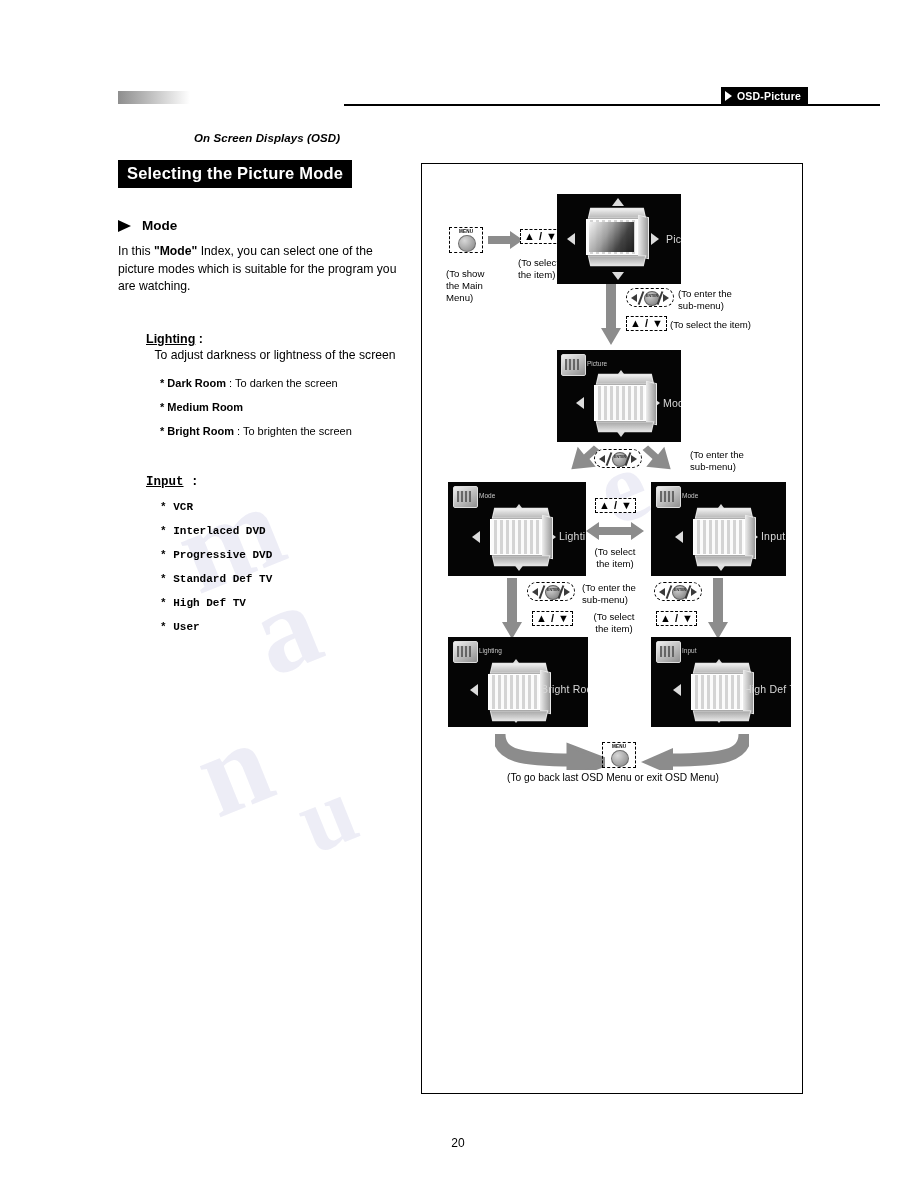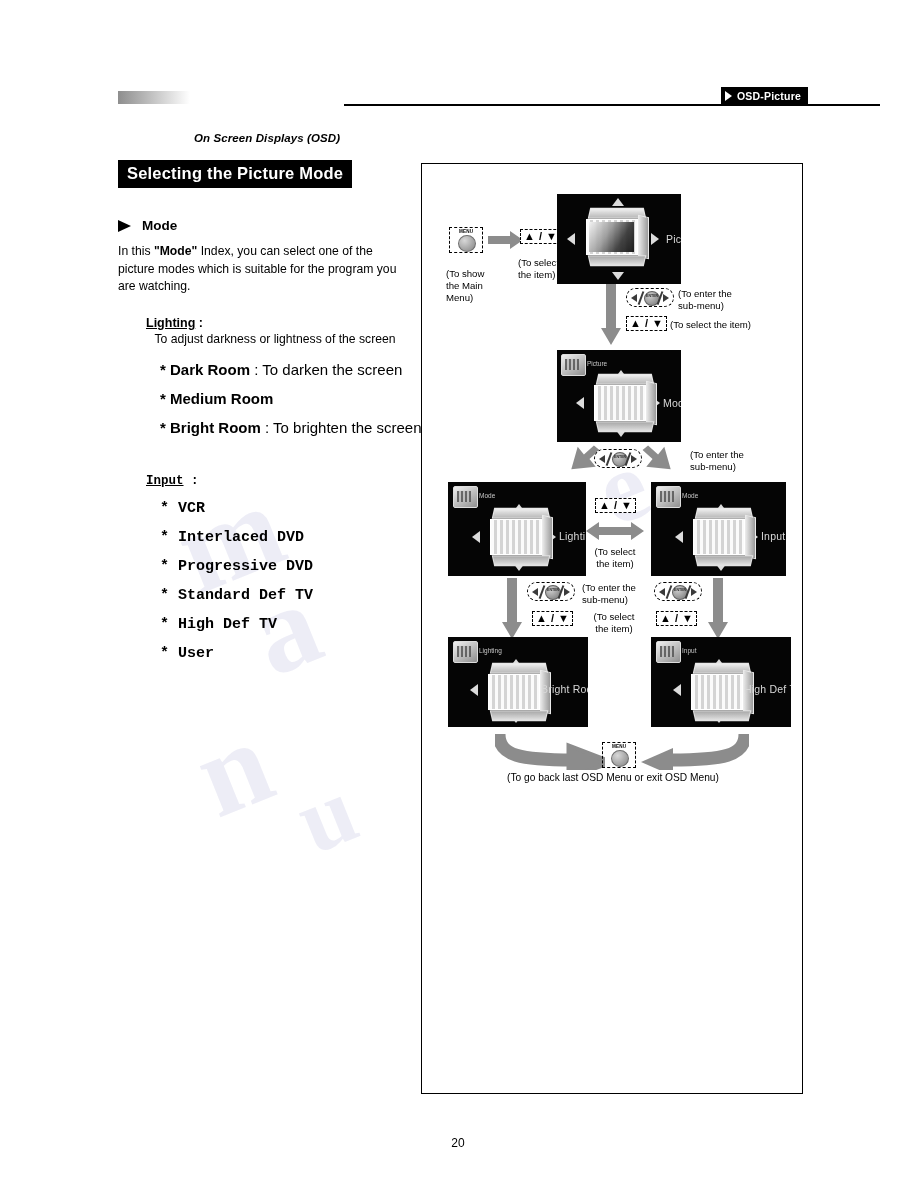--- a/index.html
+++ b/index.html
@@ -109,37 +109,37 @@
     top: 0px;
   }
   #intro-para {
     margin-top: 10px;
     font-size: 12.2px;
     line-height: 1.45;
     max-width: 282px;
   }
   #intro-para b { font-weight: bold; }
 
-  .group-block { margin-top: 20px; margin-left: 28px; }
+  .group-block { margin-top: 36px; margin-left: 28px; }
   .group-label {
     font-size: 12.5px;
     font-weight: bold;
   }
   .group-label u { text-decoration: underline; }
   .group-desc {
     font-size: 12.2px;
     line-height: 1.45;
     margin-top: 1px;
     max-width: 258px;
     font-weight: normal;
     text-align: center;
   }
   .option-list { margin-top: 8px; margin-left: 14px; }
   .option-item {
-    font-size: 15px;
+    font-size: 11px;
     margin-top: 12px;
     white-space: nowrap;
   }
   .option-item .opt-name { font-weight: bold; }
   .option-item .opt-desc { font-weight: normal; }
 
   
   #diagram-box {
     position: absolute;
     left: 421px;

